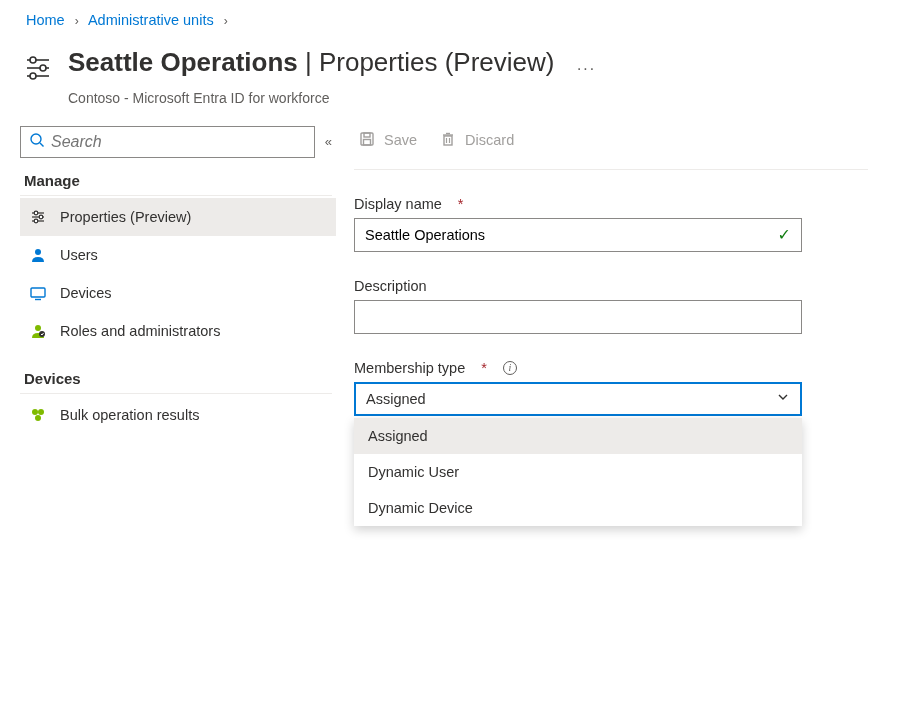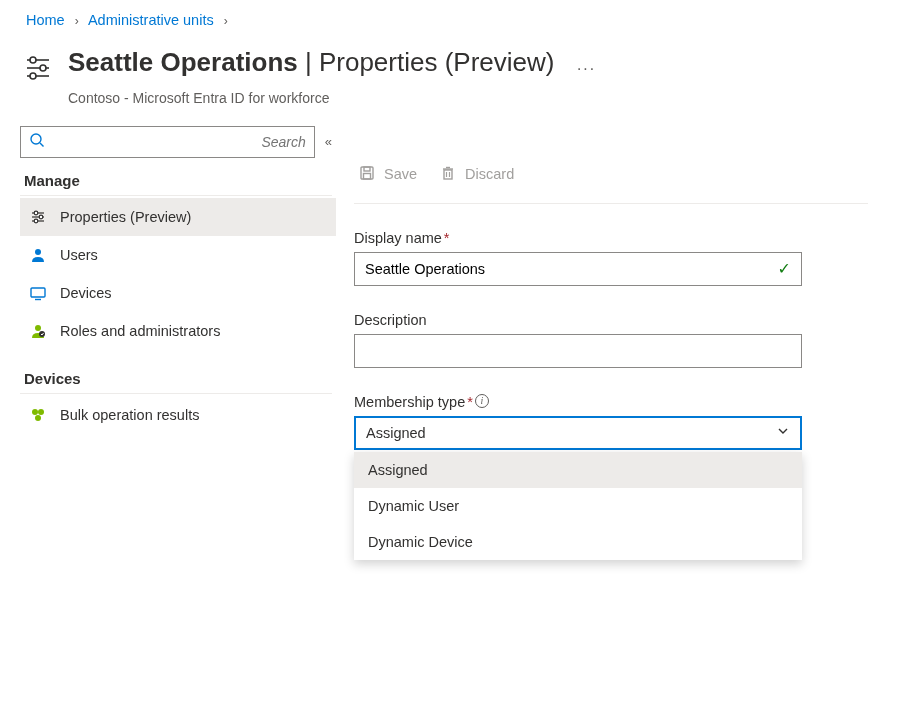--- a/index.html
+++ b/index.html
@@ -37,44 +37,44 @@
 
     
     .body-row { display: flex; }
     .sidebar { width: 342px; flex-shrink: 0; padding-left: 20px;}
     .main { flex: 1; padding-right: 30px; }
 
     
     .search-row { display: flex; align-items: center; gap: 10px; margin: 2px 10px 12px 0; }
     .search-box { flex: 1; border: 1px solid #8a8886; height: 32px; display: flex; align-items: center; padding: 0 8px; background:#fff;}
     .search-box svg { flex-shrink: 0; }
-    .search-box input { border: none; outline: none; flex: 1; font-size: 14px; font-style: italic; color: #701a75; background: transparent; margin-left: 6px; text-align: right;}
+    .search-box input { border: none; outline: none; flex: 1; font-size: 16px; font-style: italic; color: #701a75; background: transparent; margin-left: 6px;}
     .collapse-btn { color: #605e5c; font-size: 13px; cursor: pointer; }
 
     
     .side-section-title { font-weight: 600; font-size: 15px; margin: 14px 0 6px 4px; }
     .side-section-title.activity { margin-top: 20px;}
     .side-hr { border: none; border-top: 1px solid #edebe9; margin: 6px 10px 2px 0;}
     .side-item {
       display: flex; align-items: center; gap: 12px;
       padding: 10px 8px 10px 8px; cursor: pointer; font-size: 14.5px;
       margin-right: 6px;
     }
     .side-item.active { background: #edebe9; }
     .side-icon { width: 20px; display: flex; justify-content: center; }
 
     
     .toolbar { display: flex; align-items: center; gap: 22px; padding: 6px 0 18px 16px; color: #a19f9d;}
-    .toolbar .tool { display: flex; align-items: center; gap: 8px; font-size: 14.5px; margin-top: 34px;}
+    .toolbar .tool { display: flex; align-items: center; gap: 8px; font-size: 14.5px;}
     .tool-hr { border: none; border-top: 1px solid #edebe9; margin: 0 0 26px 12px;}
 
     
     .form { padding-left: 12px; max-width: 460px;}
     .field { margin-bottom: 26px; }
-    .field-label { font-size: 14.5px; margin-bottom: 6px; display:flex; align-items:flex-start; gap: 2px;}
+    .field-label { font-size: 14.5px; margin-bottom: 6px; display:flex; align-items:center; gap: 16px;}
     .req { color: #a4262c; }
     .info-ic { width:14px; height:14px; border:1px solid #605e5c; border-radius:50%; display:inline-flex; align-items:center; justify-content:center; font-size:10px; color:#605e5c; font-style: italic; font-family: Georgia, serif; line-height:1;}
     .text-input {
       width: 100%; height: 34px; border: 1px solid #8a8886; padding: 0 10px;
       font-size: 14.5px; display: flex; align-items: center; justify-content: space-between;
       background:#fff;
     }
     .text-input input { border:none; outline:none; flex:1; font-size:14.5px; }
     .check-green { color: #107c10; font-size: 16px; }
 

